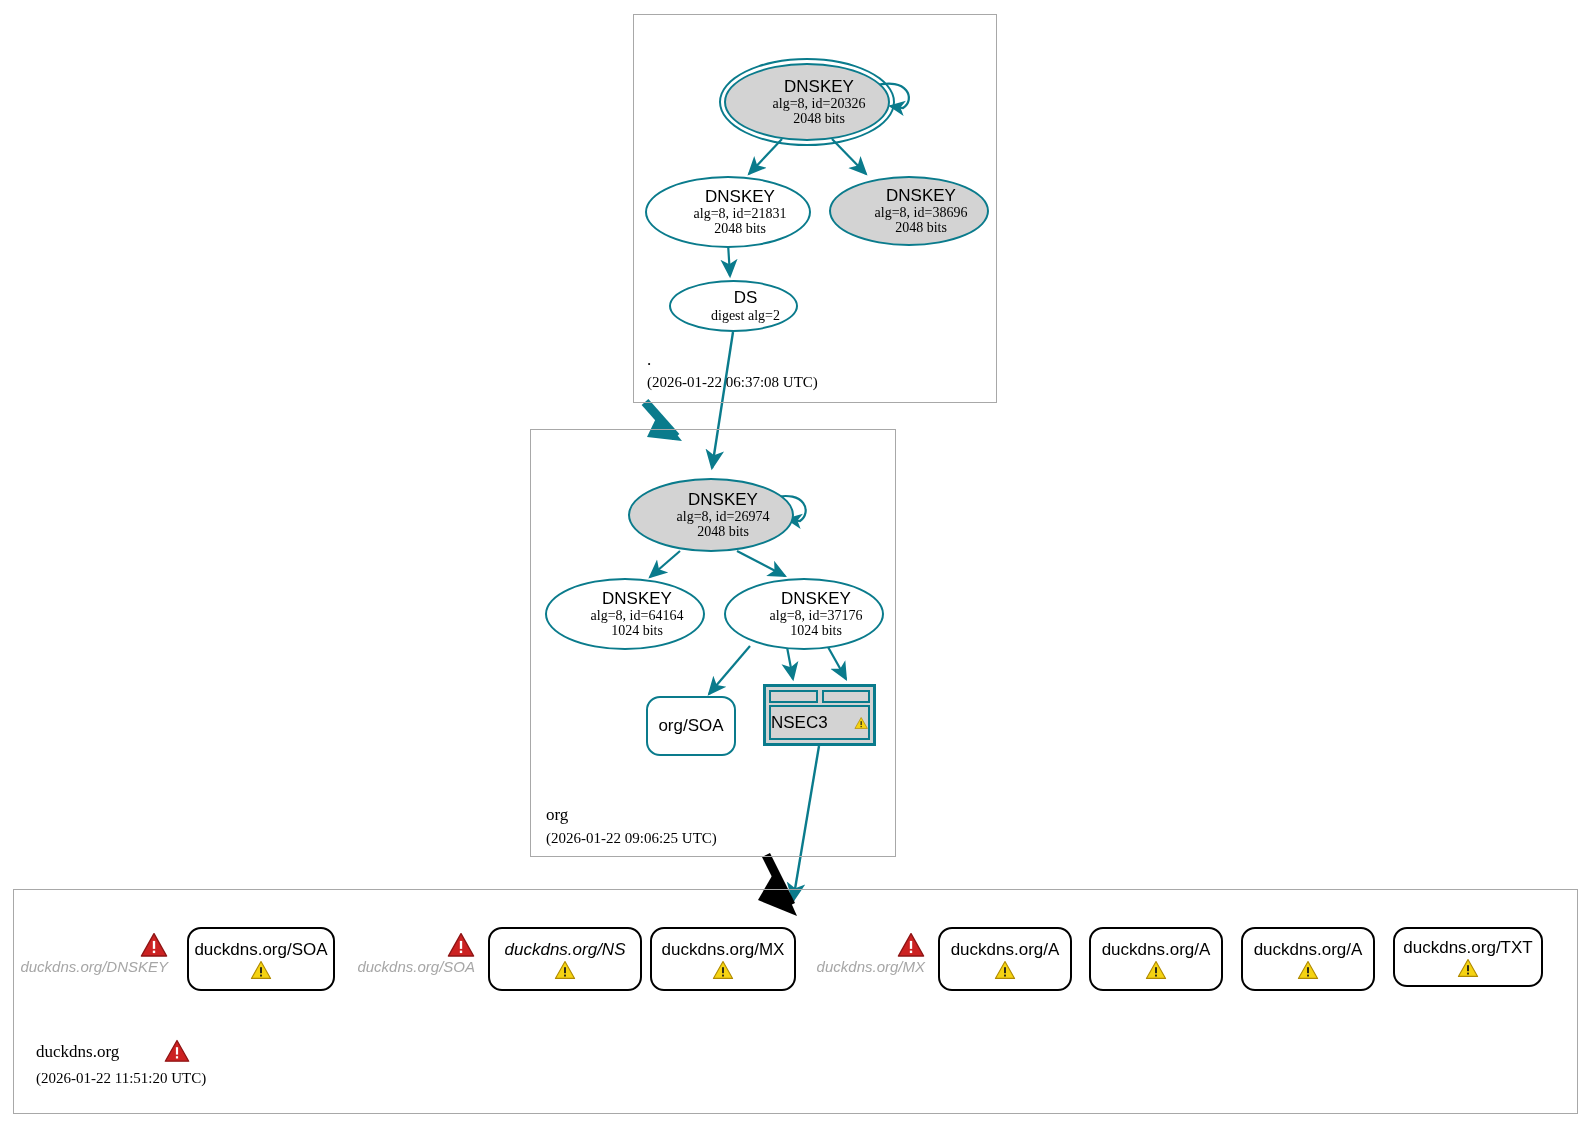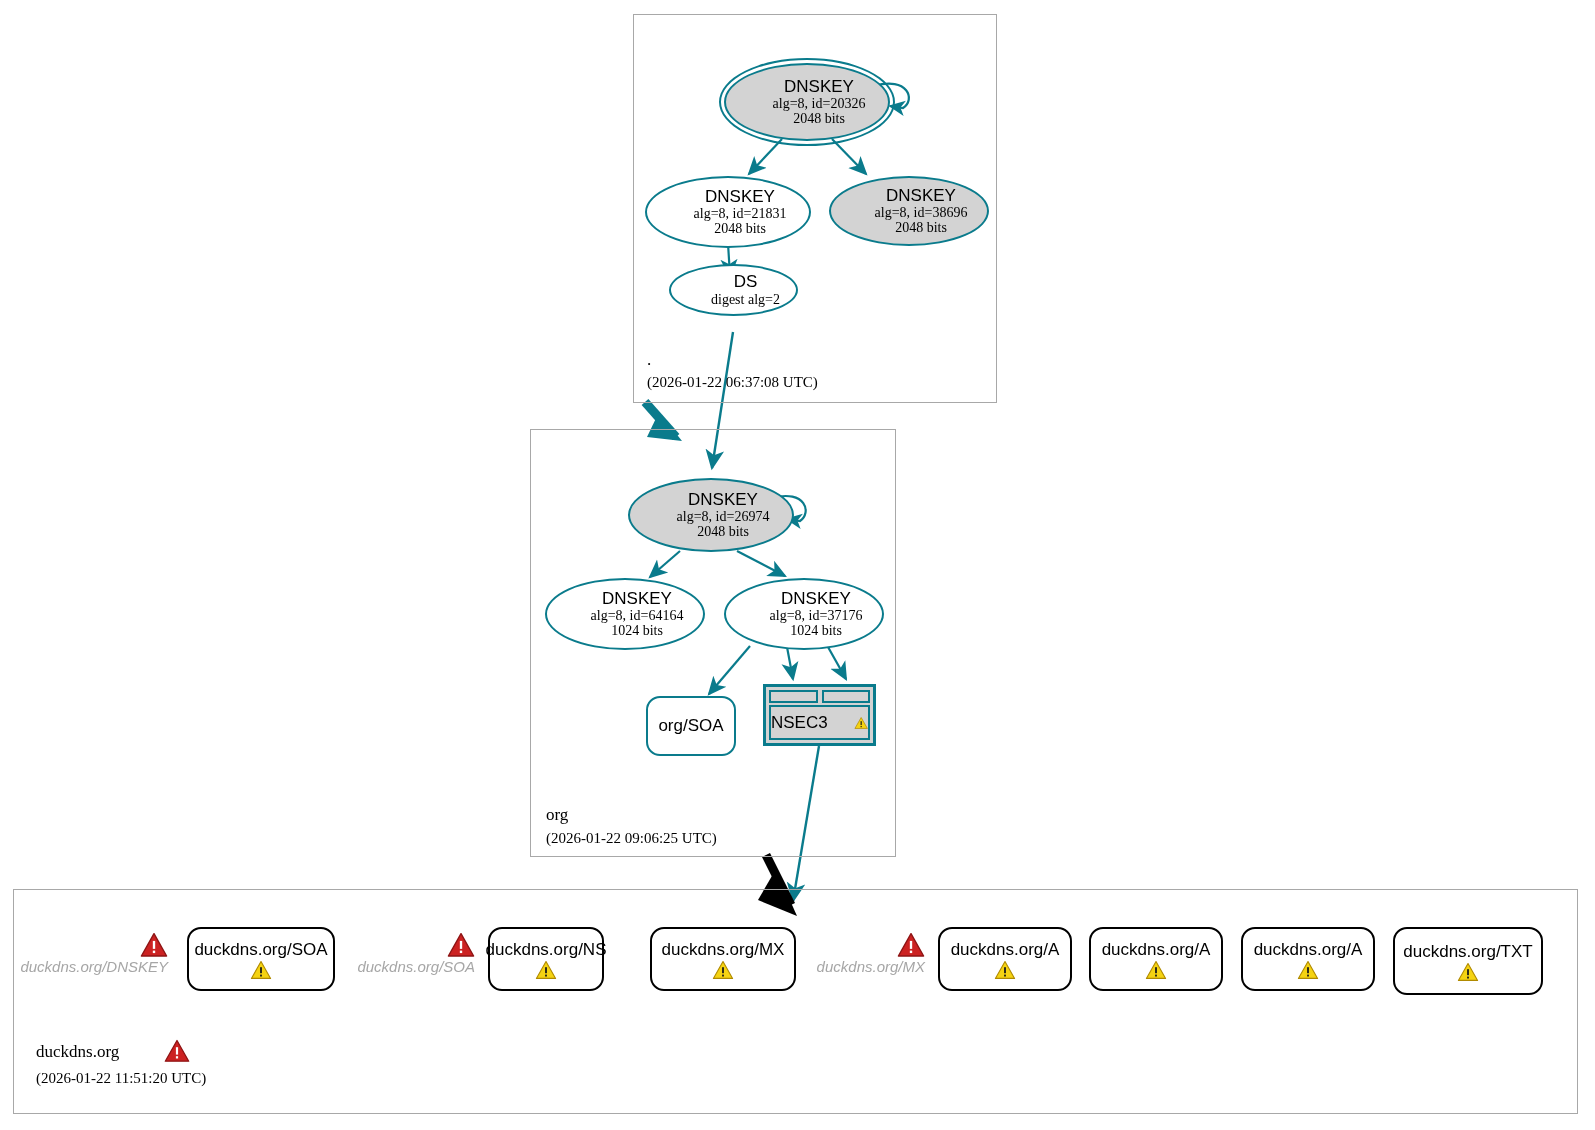--- a/index.html
+++ b/index.html
@@ -243,21 +243,21 @@
     <span class="nd-sub">alg=8, id=21831</span>
     <span class="nd-sub">2048 bits</span>
   </div>
 
   <div class="node-ellipse filled" style="left:829px; top:176px; width:160px; height:70px;">
     <span class="nd-title">DNSKEY</span>
     <span class="nd-sub">alg=8, id=38696</span>
     <span class="nd-sub">2048 bits</span>
   </div>
 
-  <div class="node-ellipse" style="left:669px; top:264px; width:129px; height:52px;">
+  <div class="node-ellipse" style="left:669px; top:280px; width:129px; height:52px;">
     <span class="nd-title">DS</span>
     <span class="nd-sub">digest alg=2</span>
   </div>
 
   <div class="zone-box" style="left:530px; top:429px; width:366px; height:428px;"></div>
   <div class="zone-caption zone-name" style="left:546px; top:805px;">org</div>
   <div class="zone-caption zone-time" style="left:546px; top:830px;">(2026-01-22 09:06:25 UTC)</div>
 
   <div class="node-ellipse filled" style="left:628px; top:478px; width:166px; height:74px;">
     <span class="nd-title">DNSKEY</span>
@@ -325,21 +325,21 @@
 
   <div class="err-node" style="left:357px; top:932px; width:118px;">
     <svg class="icon-err" width="28" height="26" viewBox="0 0 26 24">
       <path d="M13 1.5 L24.7 22.2 L1.3 22.2 Z" fill="#cc2222" stroke="#8e1414" stroke-width="1.3" stroke-linejoin="round"></path>
       <rect x="11.9" y="8.2" width="2.2" height="7.4" fill="#ffffff"></rect>
       <rect x="11.9" y="17.2" width="2.2" height="2.3" fill="#ffffff"></rect>
     </svg>
     <span class="err-label">duckdns.org/SOA</span>
   </div>
 
-  <div class="leaf-box" style="left:488px; top:927px; width:116px; height:64px;">
+  <div class="leaf-box" style="left:488px; top:927px; width:154px; height:64px;font-style:italic;">
     <span class="leaf-label">duckdns.org/NS</span>
     <svg class="icon-warn" width="22" height="20" viewBox="0 0 22 20">
       <path d="M11 1.6 L20.6 18.4 L1.4 18.4 Z" fill="#f5d312" stroke="#b08a00" stroke-width="1.1" stroke-linejoin="round"></path>
       <rect x="10.1" y="7.2" width="1.8" height="6" fill="#1a1a1a"></rect>
       <rect x="10.1" y="14.6" width="1.8" height="1.9" fill="#1a1a1a"></rect>
     </svg>
   </div>
 
   <div class="leaf-box" style="left:650px; top:927px; width:146px; height:64px;">
     <span class="leaf-label">duckdns.org/MX</span>
@@ -379,21 +379,21 @@
 
   <div class="leaf-box" style="left:1241px; top:927px; width:134px; height:64px;">
     <span class="leaf-label">duckdns.org/A</span>
     <svg class="icon-warn" width="22" height="20" viewBox="0 0 22 20">
       <path d="M11 1.6 L20.6 18.4 L1.4 18.4 Z" fill="#f5d312" stroke="#b08a00" stroke-width="1.1" stroke-linejoin="round"></path>
       <rect x="10.1" y="7.2" width="1.8" height="6" fill="#1a1a1a"></rect>
       <rect x="10.1" y="14.6" width="1.8" height="1.9" fill="#1a1a1a"></rect>
     </svg>
   </div>
 
-  <div class="leaf-box" style="left:1393px; top:927px; width:150px; height:68px;">
+  <div class="leaf-box" style="left:1393px; top:927px; width:150px; height:60px;">
     <span class="leaf-label">duckdns.org/TXT</span>
     <svg class="icon-warn" width="22" height="20" viewBox="0 0 22 20">
       <path d="M11 1.6 L20.6 18.4 L1.4 18.4 Z" fill="#f5d312" stroke="#b08a00" stroke-width="1.1" stroke-linejoin="round"></path>
       <rect x="10.1" y="7.2" width="1.8" height="6" fill="#1a1a1a"></rect>
       <rect x="10.1" y="14.6" width="1.8" height="1.9" fill="#1a1a1a"></rect>
     </svg>
   </div>
 
 </div>
 

